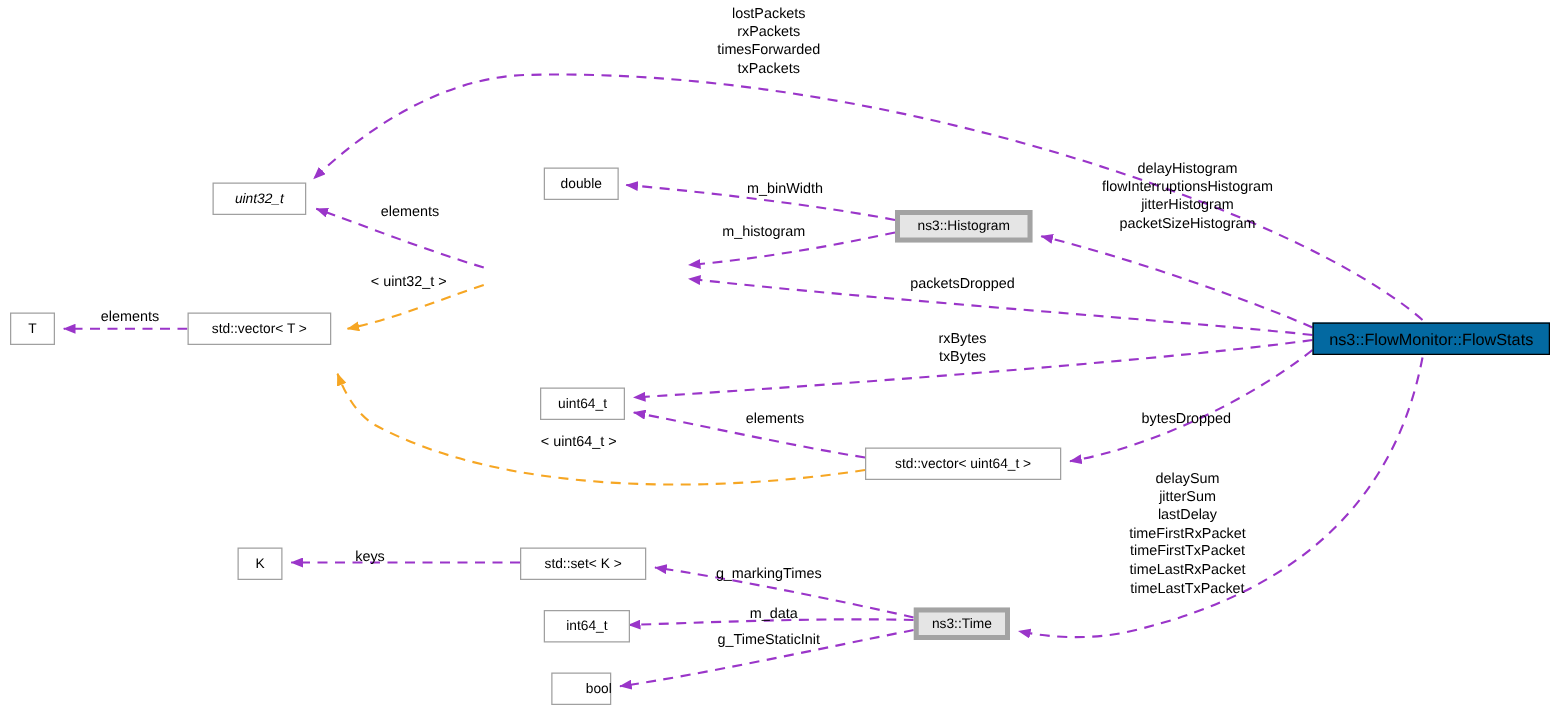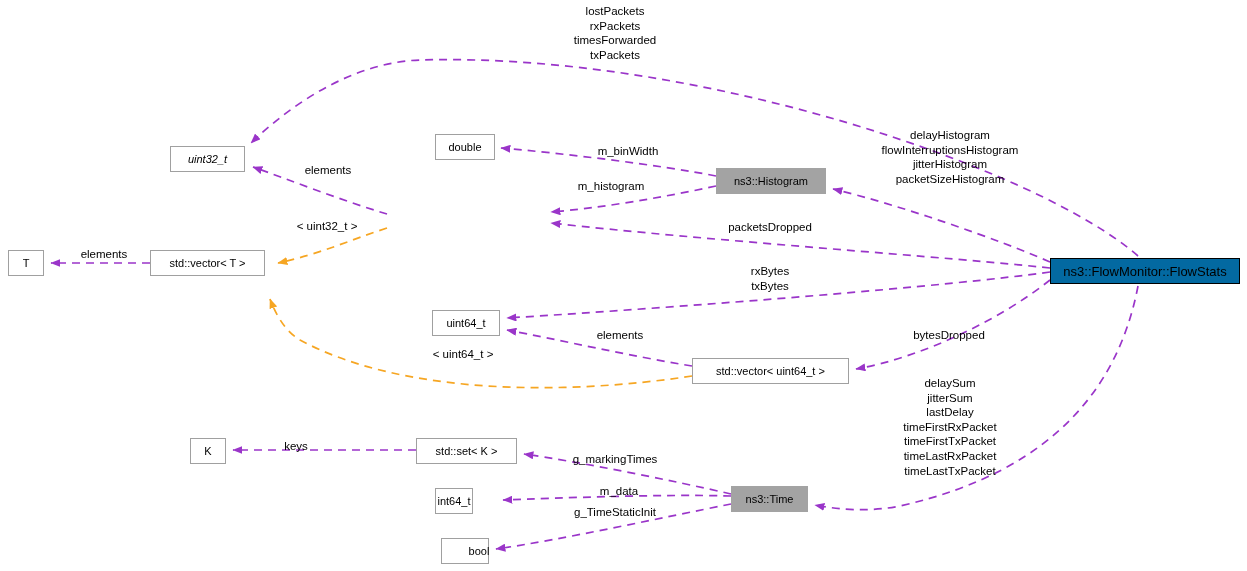--- a/index.html
+++ b/index.html
@@ -31,21 +31,21 @@
     font-size: 11px;
     line-height: 1;
     display: flex;
     align-items: center;
     justify-content: center;
     white-space: nowrap;
     z-index: 5;
   }
   .node.key-node {
     border: 4px solid #a3a3a3;
-    background: #a3a3a3;
+    background: #e5e5e5;
   }
   .node.focus-node {
     border: 1px solid #000000;
     background: #0369a1;
     font-size: 13px;
   }
   .edge-label {
     position: absolute;
     font-size: 11.5px;
     line-height: 14.6px;
@@ -117,21 +117,21 @@
   </div>
   <div class="node" style="left:692px;top:358px;width:157px;height:26px;">
     <span>std::vector&lt; uint64_t &gt;</span>
   </div>
   <div class="node" style="left:190px;top:438px;width:36px;height:26px;">
     <span>K</span>
   </div>
   <div class="node" style="left:416px;top:438px;width:101px;height:26px;">
     <span>std::set&lt; K &gt;</span>
   </div>
-  <div class="node" style="left:435px;top:488px;width:38px;height:26px;">
+  <div class="node" style="left:435px;top:488px;width:69px;height:26px;">
     <span>int64_t</span>
   </div>
   <div class="node key-node" style="left:731px;top:486px;width:77px;height:26px;">
     <span>ns3::Time</span>
   </div>
   <div class="node" style="left:441px;top:538px;width:48px;height:26px;padding-left:28px;">
     <span>bool</span>
   </div>
 
   <div class="edge-label" style="left:515px;top:4px;width:200px;">lostPackets

